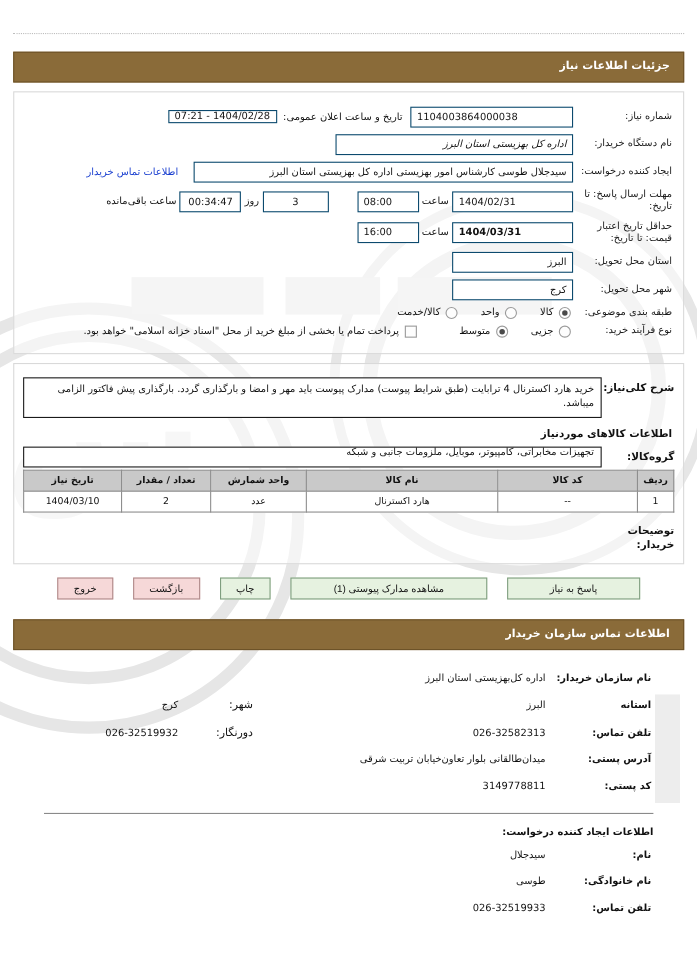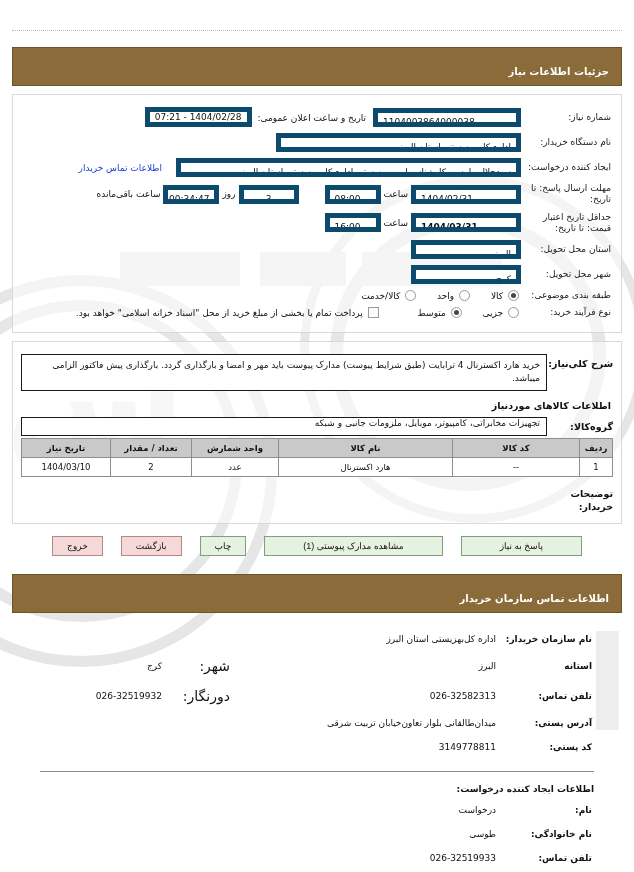--- a/index.html
+++ b/index.html
@@ -66,21 +66,21 @@
     height: 0;
   }
 
   .section-bar {
     margin: 16px 12px 0 12px;
     background: #8a6b39;
     border: 1px solid #6d5328;
     color: #ffffff;
     font-weight: bold;
     font-size: 10px;
-    padding: 18px 12px 8px 12px;
+    padding: 7px 12px 8px 12px;
     box-sizing: border-box;
   }
 
   .panel {
     margin: 8px 12px 0 12px;
     border: 1px solid #d9d9d9;
     background: rgba(255,255,255,0.55);
     box-sizing: border-box;
     padding: 10px 8px 10px 8px;
   }
@@ -97,21 +97,21 @@
   td.lbl {
     width: 86px;
     text-align: right;
     font-size: 9px;
     color: #1a1a1a;
     white-space: normal;
     line-height: 1.25;
     padding-left: 6px;
   }
   .box {
-    border: 5px solid #0c4a6e;
+    border: 1px solid #0c4a6e;
     background: #ffffff;
     height: 19px;
     line-height: 19px;
     padding: 0 5px;
     box-sizing: border-box;
     font-size: 9px;
     overflow: hidden;
     white-space: nowrap;
   }
   .box.num { text-align: left; direction: ltr; }
@@ -235,21 +235,21 @@
   
   .contact {
     margin: 14px 40px 0 40px;
     font-size: 9px;
   }
   table.contact-tbl { width: 100%; border-collapse: collapse; }
   table.contact-tbl td { padding: 7px 2px; vertical-align: middle; }
   td.c-lbl  { width: 92px; text-align: right; font-size: 9px; }
   td.c-lbl.b { font-weight: bold; }
   td.c-val  { text-align: right; font-size: 9px; padding-right: 14px; }
-  td.c-lbl2 { width: 64px; text-align: right; font-size: 14px; }
+  td.c-lbl2 { width: 64px; text-align: right; font-size: 10px; }
   td.c-val2 { width: 120px; text-align: right; font-size: 9px; padding-right: 10px;}
   .divider {
     margin: 12px 40px 0 40px;
     border-top: 1px solid #8a8a8a;
   }
   .sect-title {
     margin: 12px 40px 0 40px;
     font-size: 9px;
     font-weight: bold;
     text-align: right;
@@ -292,21 +292,21 @@
           <span class="mini-lbl">تاریخ و ساعت اعلان عمومی:</span>
           <span class="inline" style="width:130px">
             <span class="box mid">1404/02/28 - 07:21</span>
           </span>
         </td>
       </tr>
 
       <tr>
         <td class="lbl">نام دستگاه خریدار:</td>
         <td colspan="2">
-          <div class="box" style="width:245px;margin-right:0;">اداره کل  بهزیستی استان البرز</div>
+          <div class="box" style="width:216px;margin-right:0;font-style:italic;">اداره کل  بهزیستی استان البرز</div>
         </td>
       </tr>
 
       <tr>
         <td class="lbl">ایجاد کننده درخواست:</td>
         <td colspan="2">
           <div style="display:flex;align-items:center;">
             <div class="box" style="flex:0 0 345px;">سیدجلال طوسی کارشناس امور بهزیستی اداره کل  بهزیستی استان البرز</div>
             <a class="link" style="margin-right:14px;">اطلاعات تماس خریدار</a>
           </div>
@@ -480,21 +480,21 @@
 
   <div class="divider"></div>
 
   <div class="sect-title">اطلاعات ایجاد کننده درخواست:</div>
 
   <div class="contact" style="margin-top:4px;">
     <table class="contact-tbl">
       <tbody>
           <tr>
         <td class="c-lbl b">نام:</td>
-        <td class="c-val">درخواست</td>
+        <td class="c-val">سیدجلال</td>
         <td style="width:160px"></td>
       </tr>
       <tr>
         <td class="c-lbl b">نام خانوادگی:</td>
         <td class="c-val">طوسی</td>
         <td></td>
       </tr>
       <tr>
         <td class="c-lbl b">تلفن تماس:</td>
         <td class="c-val"><span class="ltr">026-32519933</span></td>

